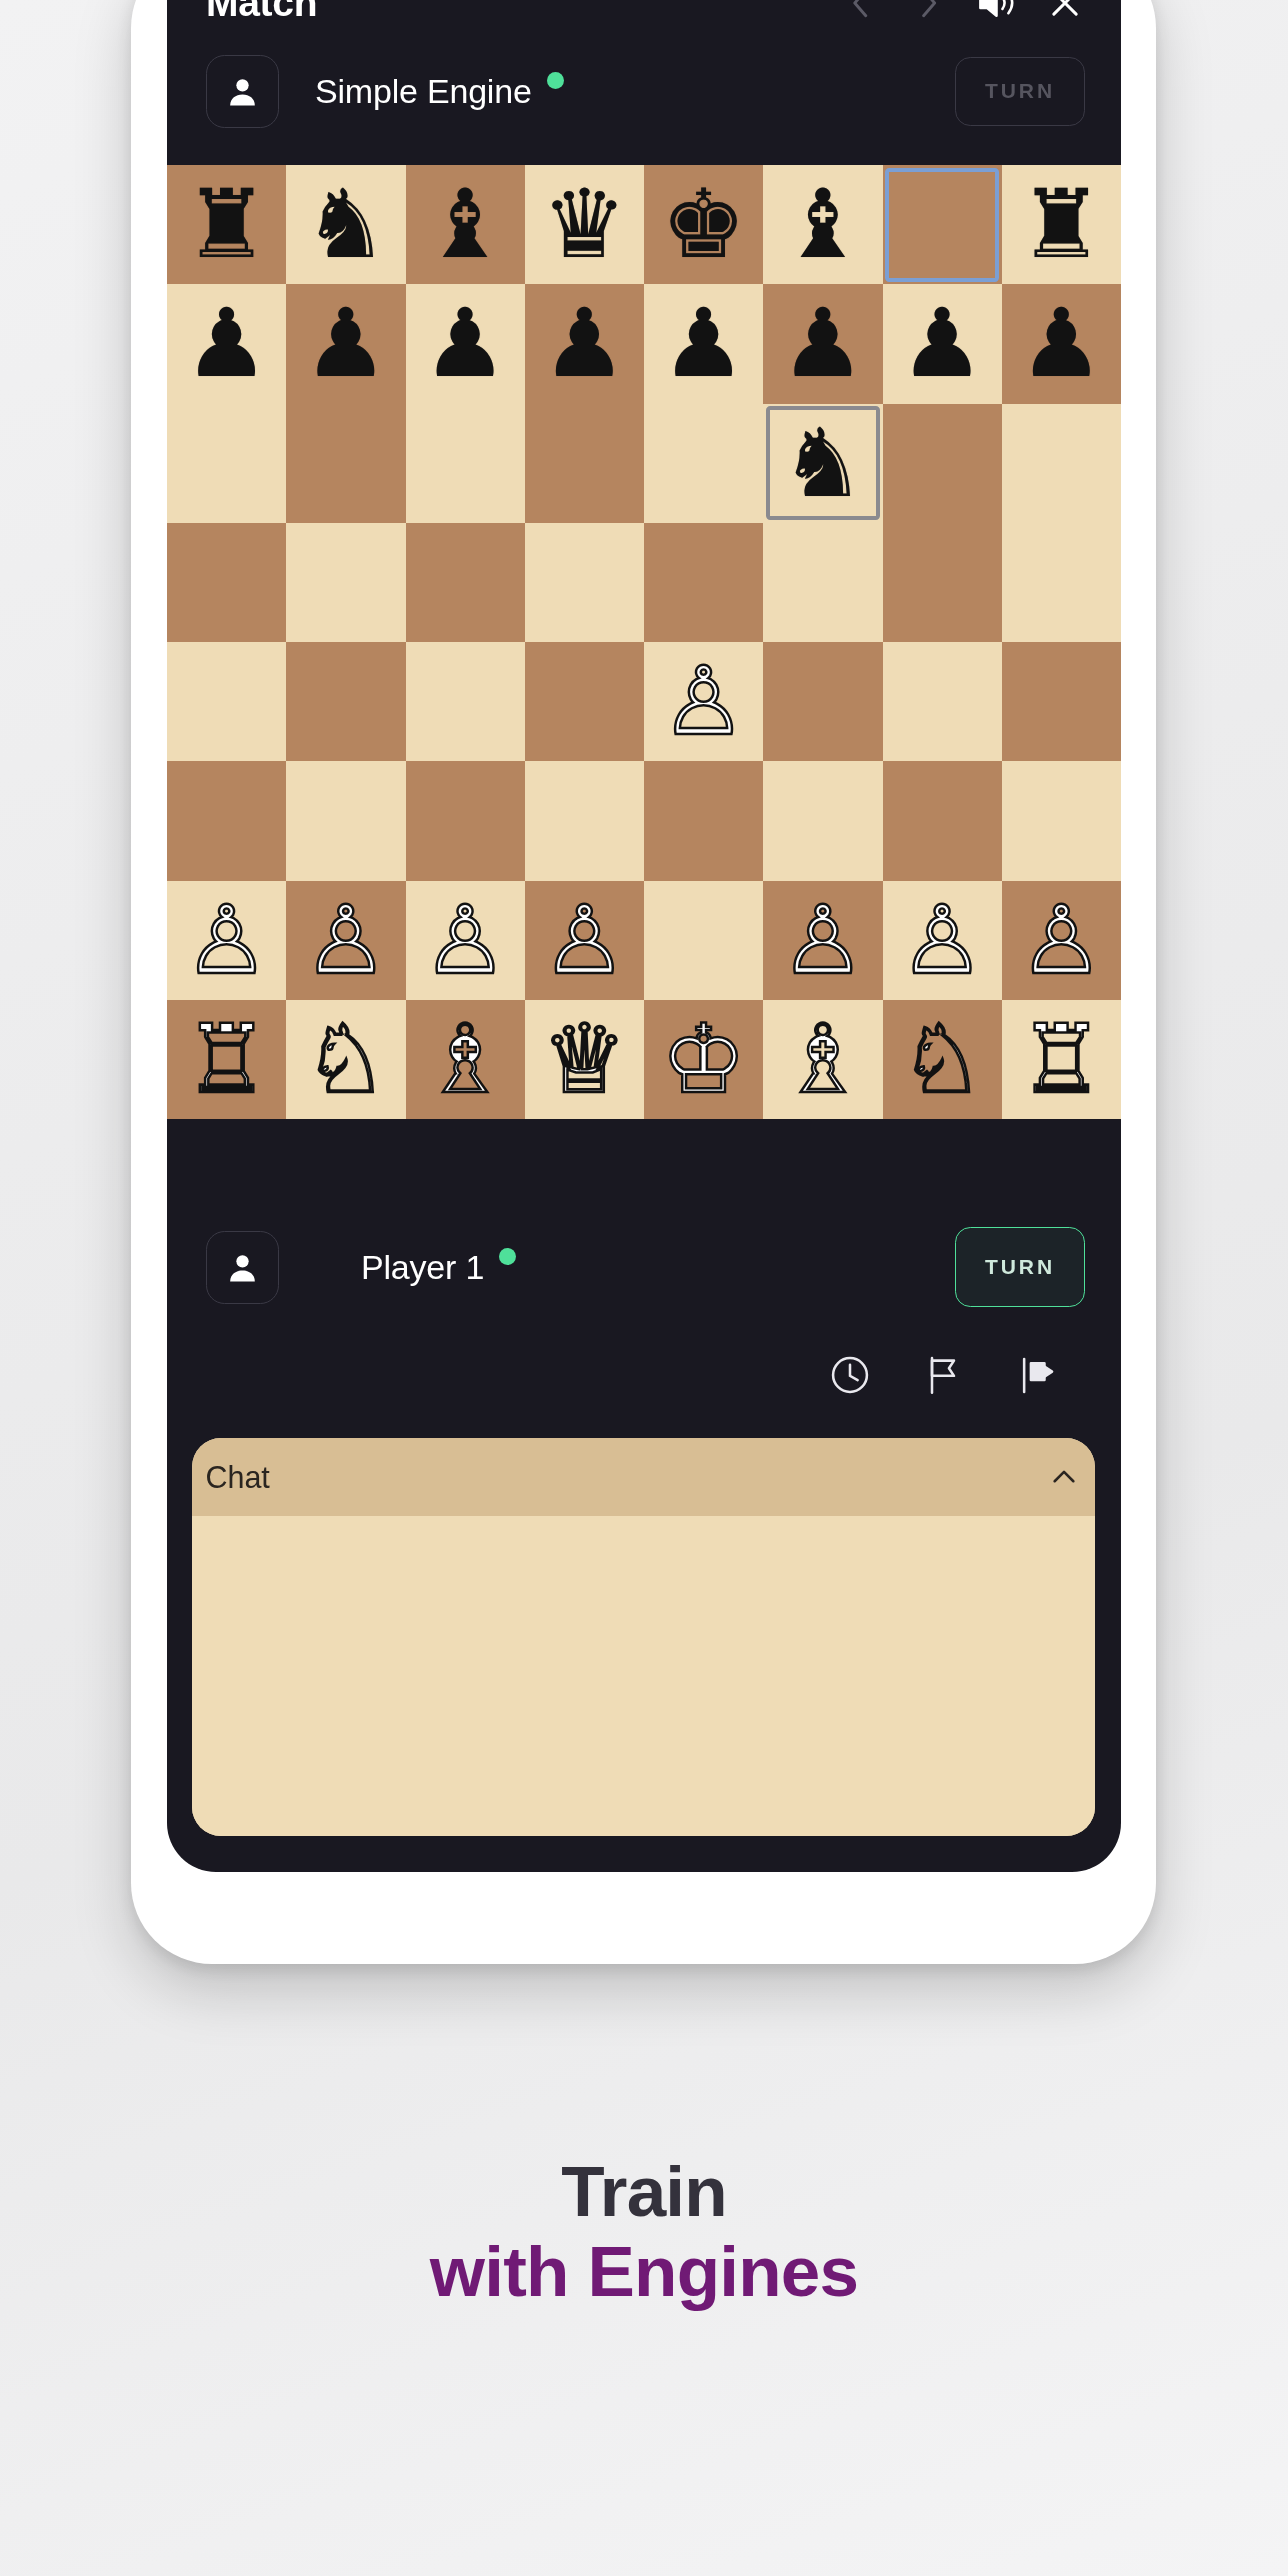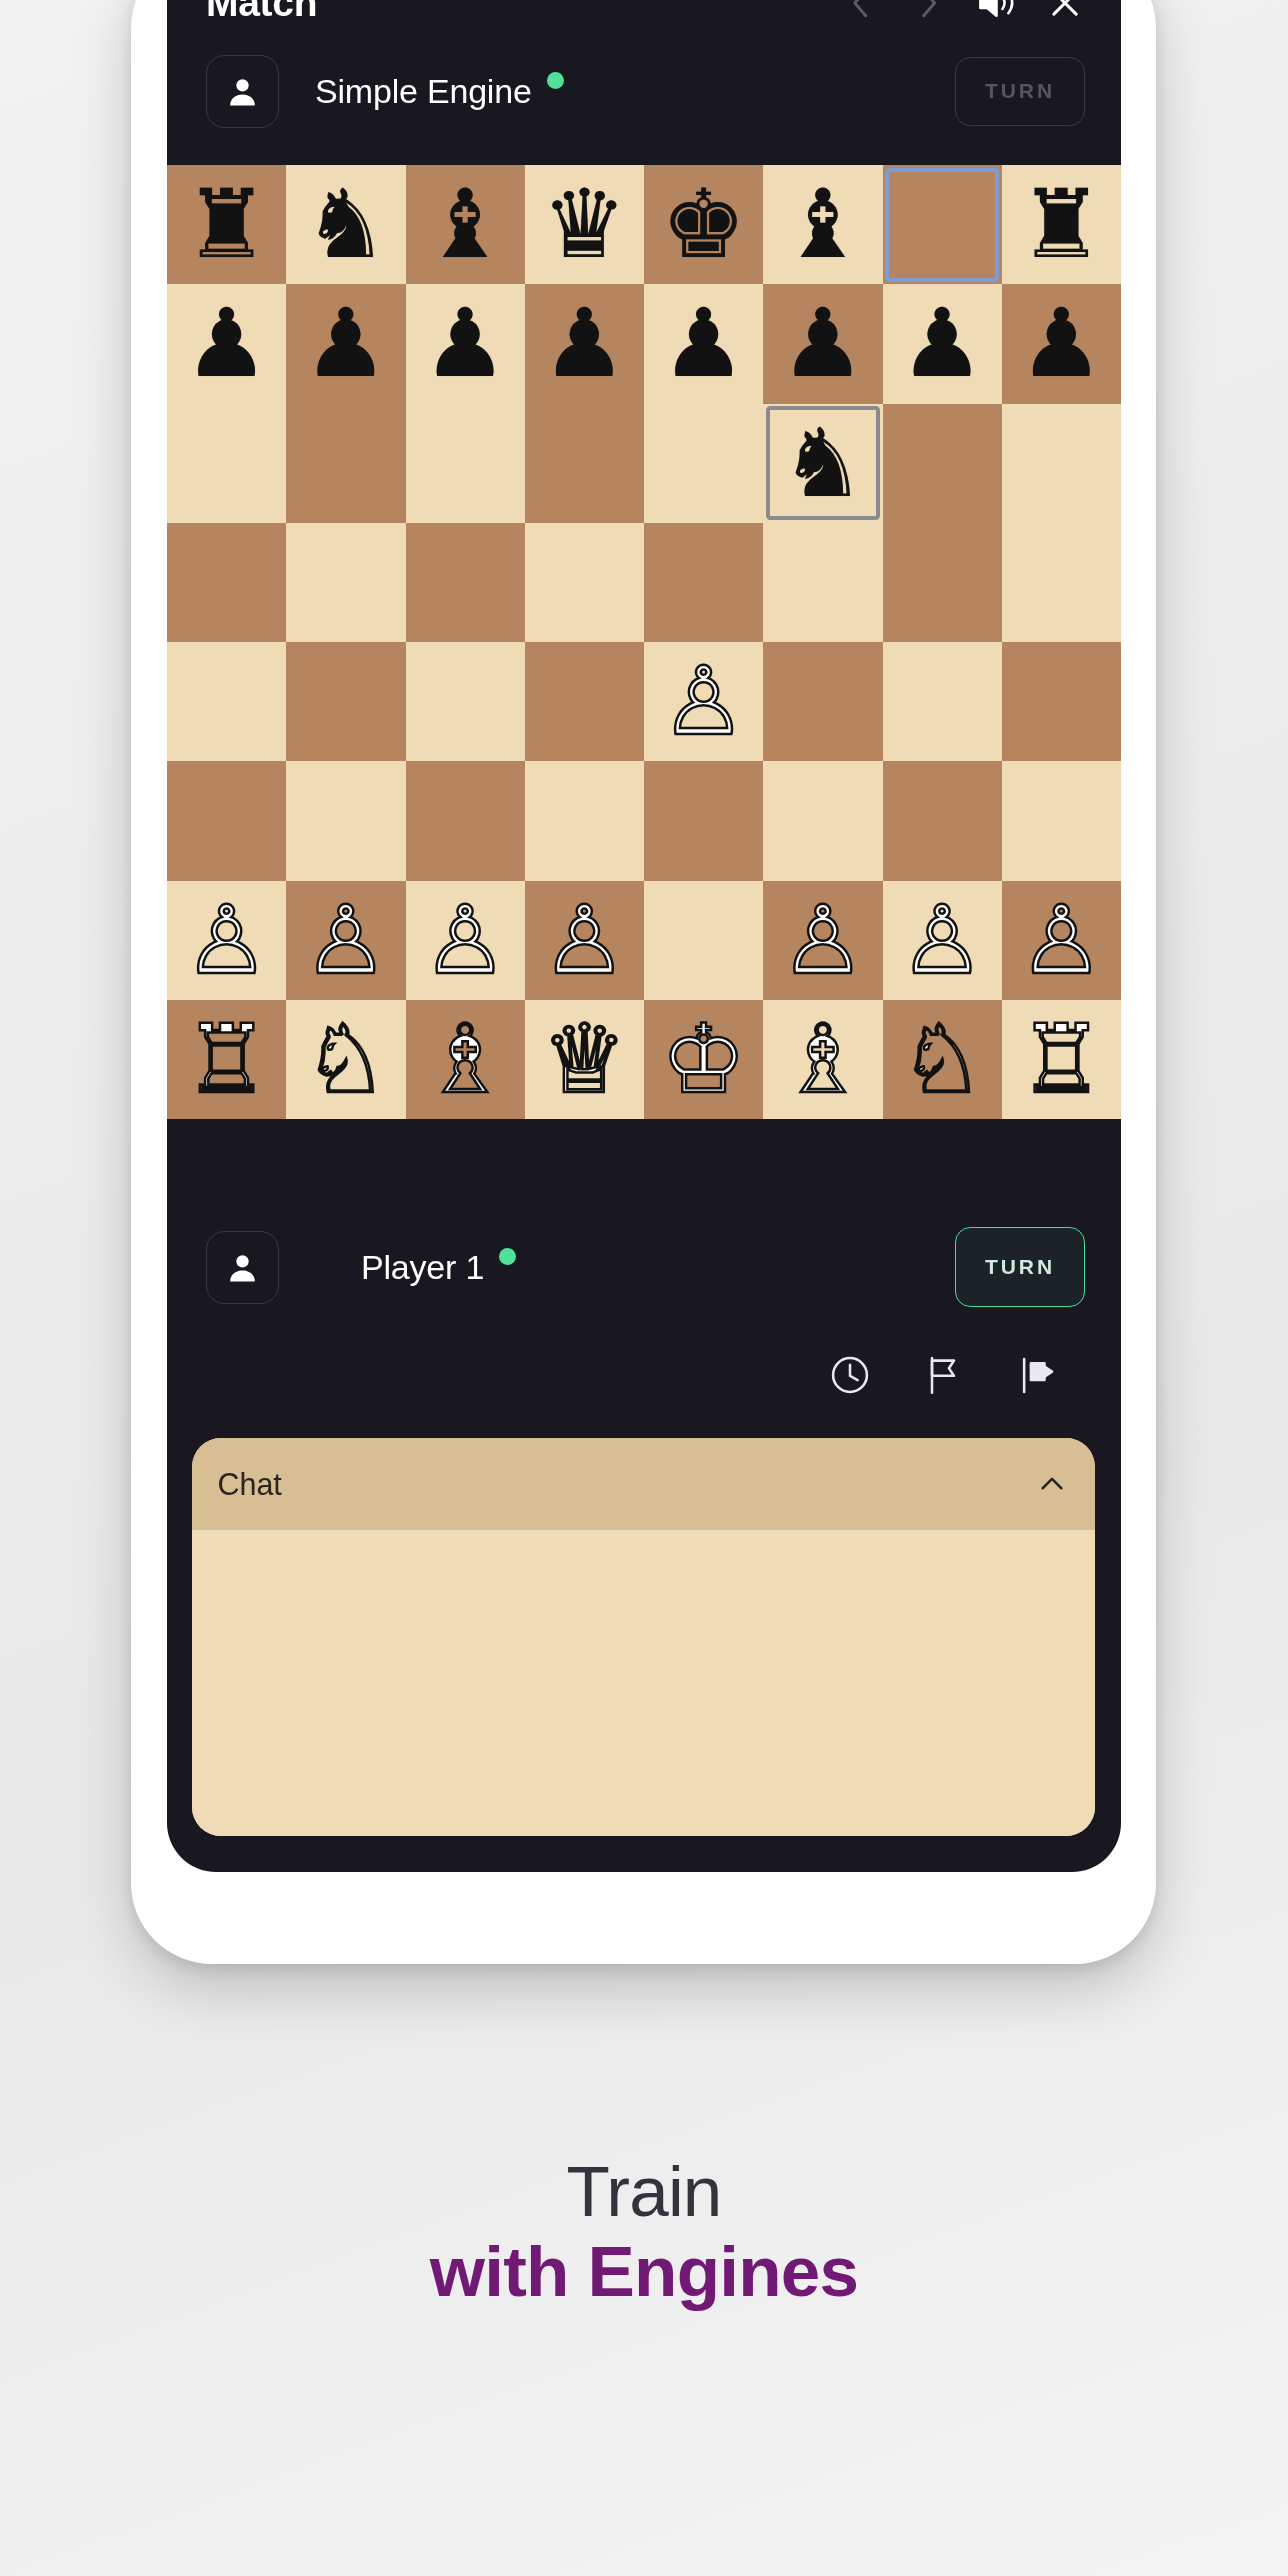--- a/index.html
+++ b/index.html
@@ -210,25 +210,25 @@
     position: absolute;
     left: 25.4px;
     top: 1491px;
     width: 903px;
     height: 398px;
     background: #EFDCB6;
     border-radius: 29px;
     overflow: hidden;
   }
   #chat-header {
-    height: 92px;
+    height: 78px;
     background: #D8BE94;
     display: flex;
     align-items: center;
-    padding: 0 25px;
+    padding: 0 13px;
   }
   #chat-label {
     font-size: 30.5px;
     color: #2a2520;
     font-weight: 400;
   }
   #chat-chevron {
     margin-left: auto;
     width: 36px; height: 36px;
     color: #2a2520;
@@ -239,21 +239,21 @@
   
   #caption {
     position: absolute;
     left: 0;
     top: 2152px;
     width: 100%;
     text-align: center;
   }
   #caption-line1 {
     font-size: 71px;
-    font-weight: 400;
+    font-weight: 700;
     color: #34323c;
     letter-spacing: -0.8px;
     line-height: 1.12;
   }
   #caption-line2 {
     font-size: 71px;
     font-weight: 700;
     color: #701a75;
     letter-spacing: -0.8px;
     line-height: 1.12;

